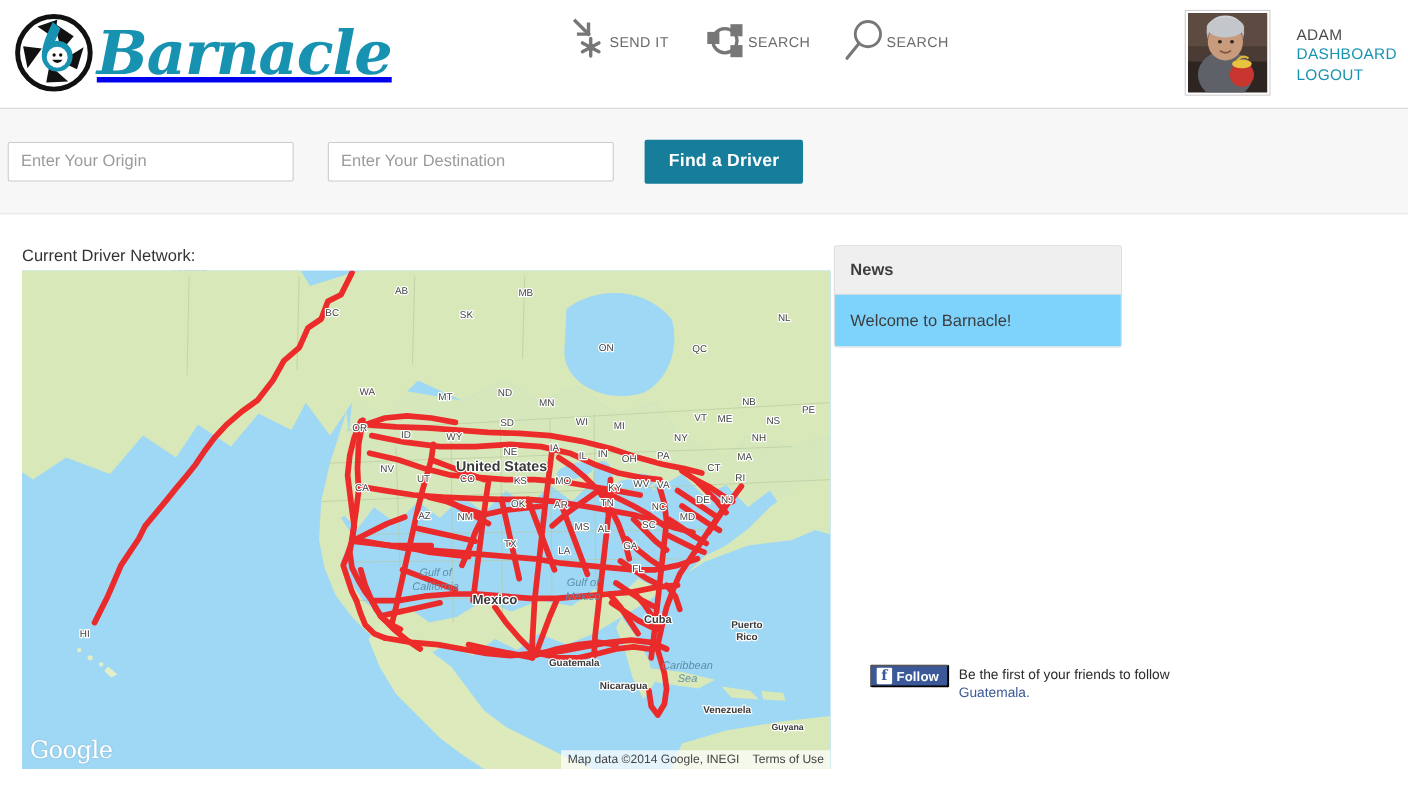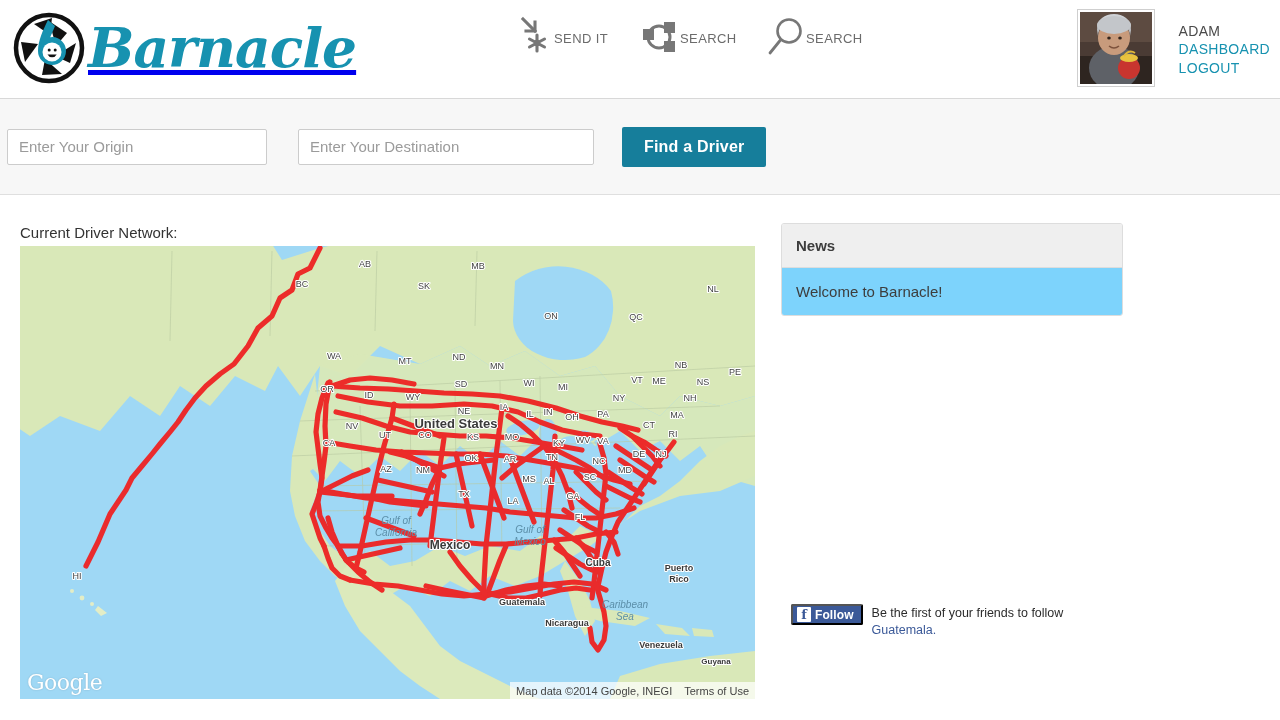--- a/index.html
+++ b/index.html
@@ -114,21 +114,21 @@
     border-radius: 2px;
     background: #fff;
     font-family: "Liberation Sans", sans-serif;
     font-size: 15px;
     color: #555;
     padding: 0 11px;
     outline: none;
   }
   .text-input::placeholder { color: #9b9b9b; }
   #origin-input { width: 260px; }
-  #dest-input { width: 296px; margin-left: 31px; }
+  #dest-input { width: 260px; margin-left: 31px; }
   .find-btn {
     margin-left: 28px;
     height: 40px;
     padding: 0 22px;
     background: #167e9b;
     color: #ffffff;
     border: none;
     border-radius: 2px;
     font-family: "Liberation Sans", sans-serif;
     font-size: 16px;
@@ -180,22 +180,22 @@
     gap: 12px;
     font-size: 11px;
     color: #444;
     white-space: nowrap;
   }
   .map-attrib a { color: #444; text-decoration: none; cursor: pointer; }
 
   
   .news-panel {
     position: absolute;
-    left: 781px; top: 28px;
-    width: 342px;
+    left: 758px; top: 28px;
+    width: 262px;
     border: 1px solid #dddddd;
     border-radius: 3px;
     background: #fafafa;
     overflow: hidden;
   }
   .news-header {
     padding: 13px 14px;
     background: #efefef;
     border-bottom: 1px solid #dddddd;
     font-size: 15px;

